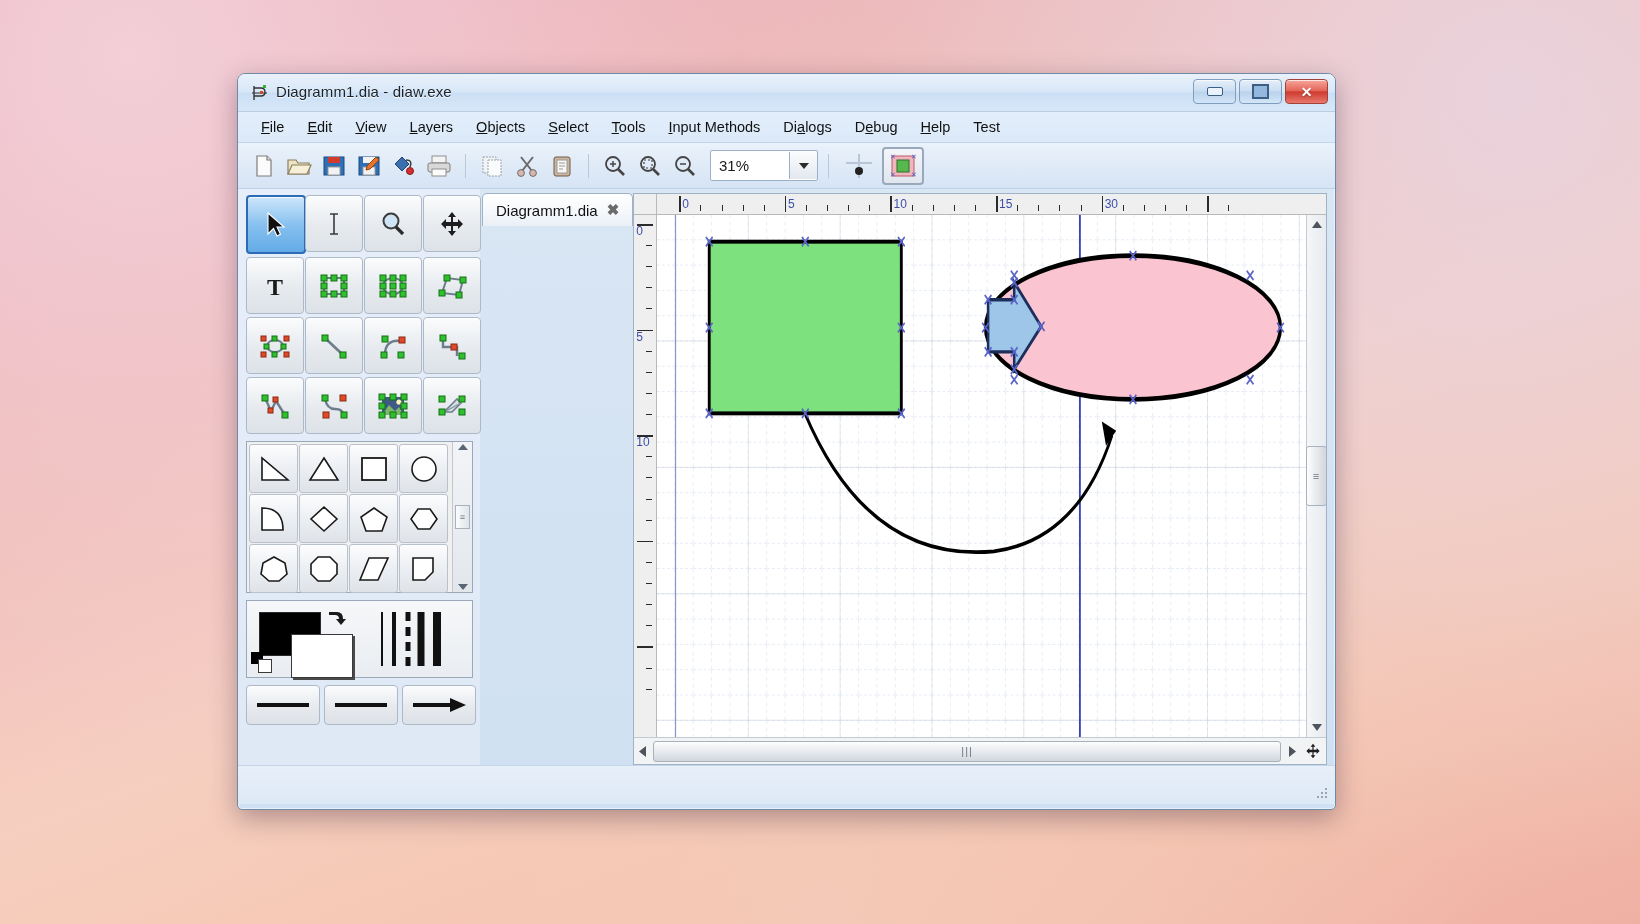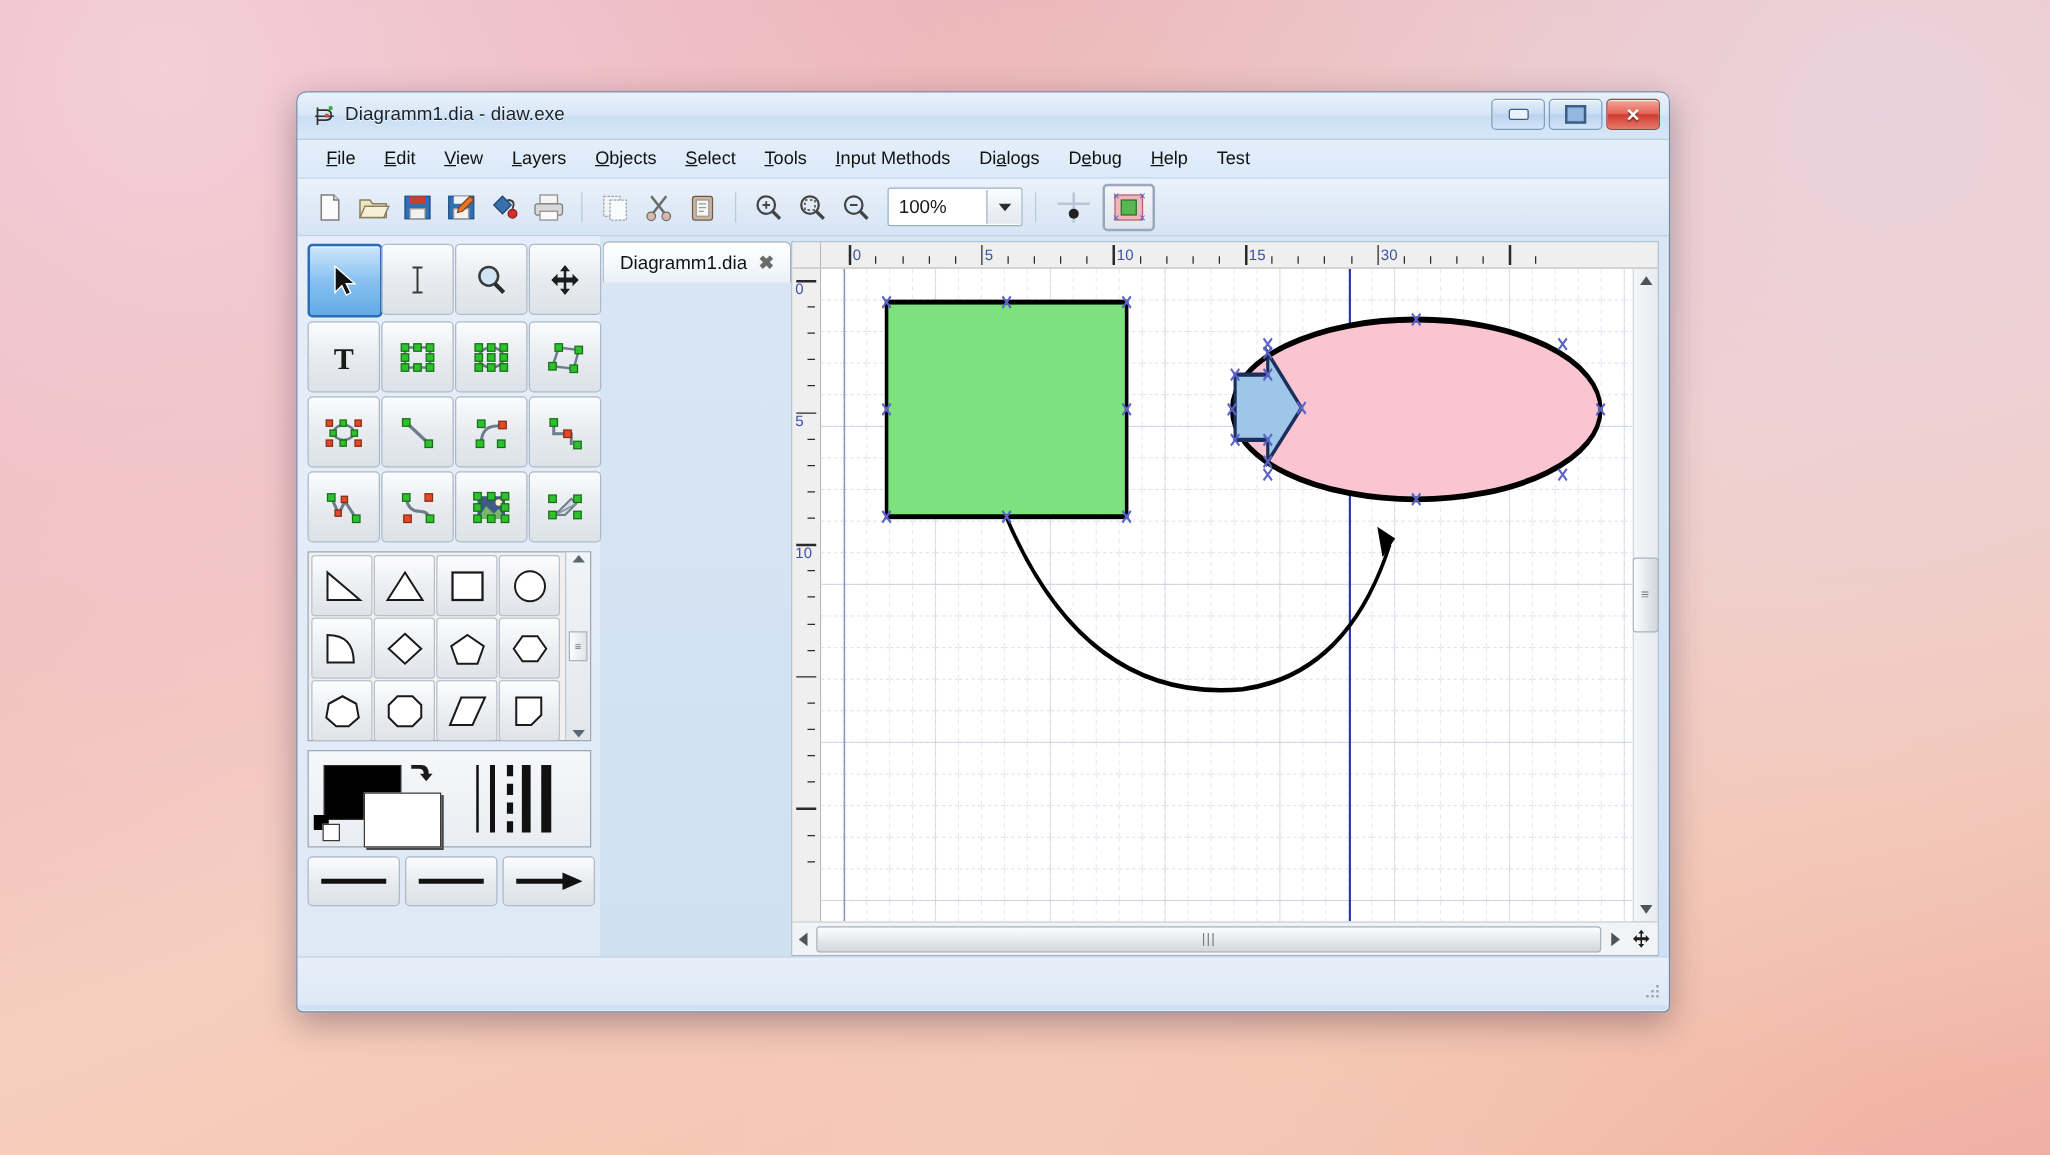--- a/index.html
+++ b/index.html
@@ -295,21 +295,21 @@
       </svg>
     </div>
     <div class="tb">
       <svg width="24" height="24" viewBox="0 0 24 24">
         <circle cx="10" cy="10" r="7" fill="none" stroke="#444" stroke-width="1.8"></circle>
         <line x1="15" y1="15" x2="21" y2="21" stroke="#444" stroke-width="2.6"></line>
         <line x1="7" y1="10" x2="13" y2="10" stroke="#444" stroke-width="1.5"></line>
       </svg>
     </div>
     <div class="zoomcombo">
-      <div class="zoomval">100%</div>
+      <div class="zoomval">31%</div>
       <div class="zoomarrow">
         <div class="caret"></div>
       </div>
     </div>
     <div class="tbsep"></div>
     <div class="gridbtn">
       <svg width="30" height="28" viewBox="0 0 30 28">
         <line x1="15" y1="2" x2="15" y2="26" stroke="#b9c6d6" stroke-width="2"></line>
         <line x1="2" y1="11" x2="28" y2="11" stroke="#b9c6d6" stroke-width="2"></line>
         <circle cx="15" cy="19" r="4" fill="#222"></circle>

